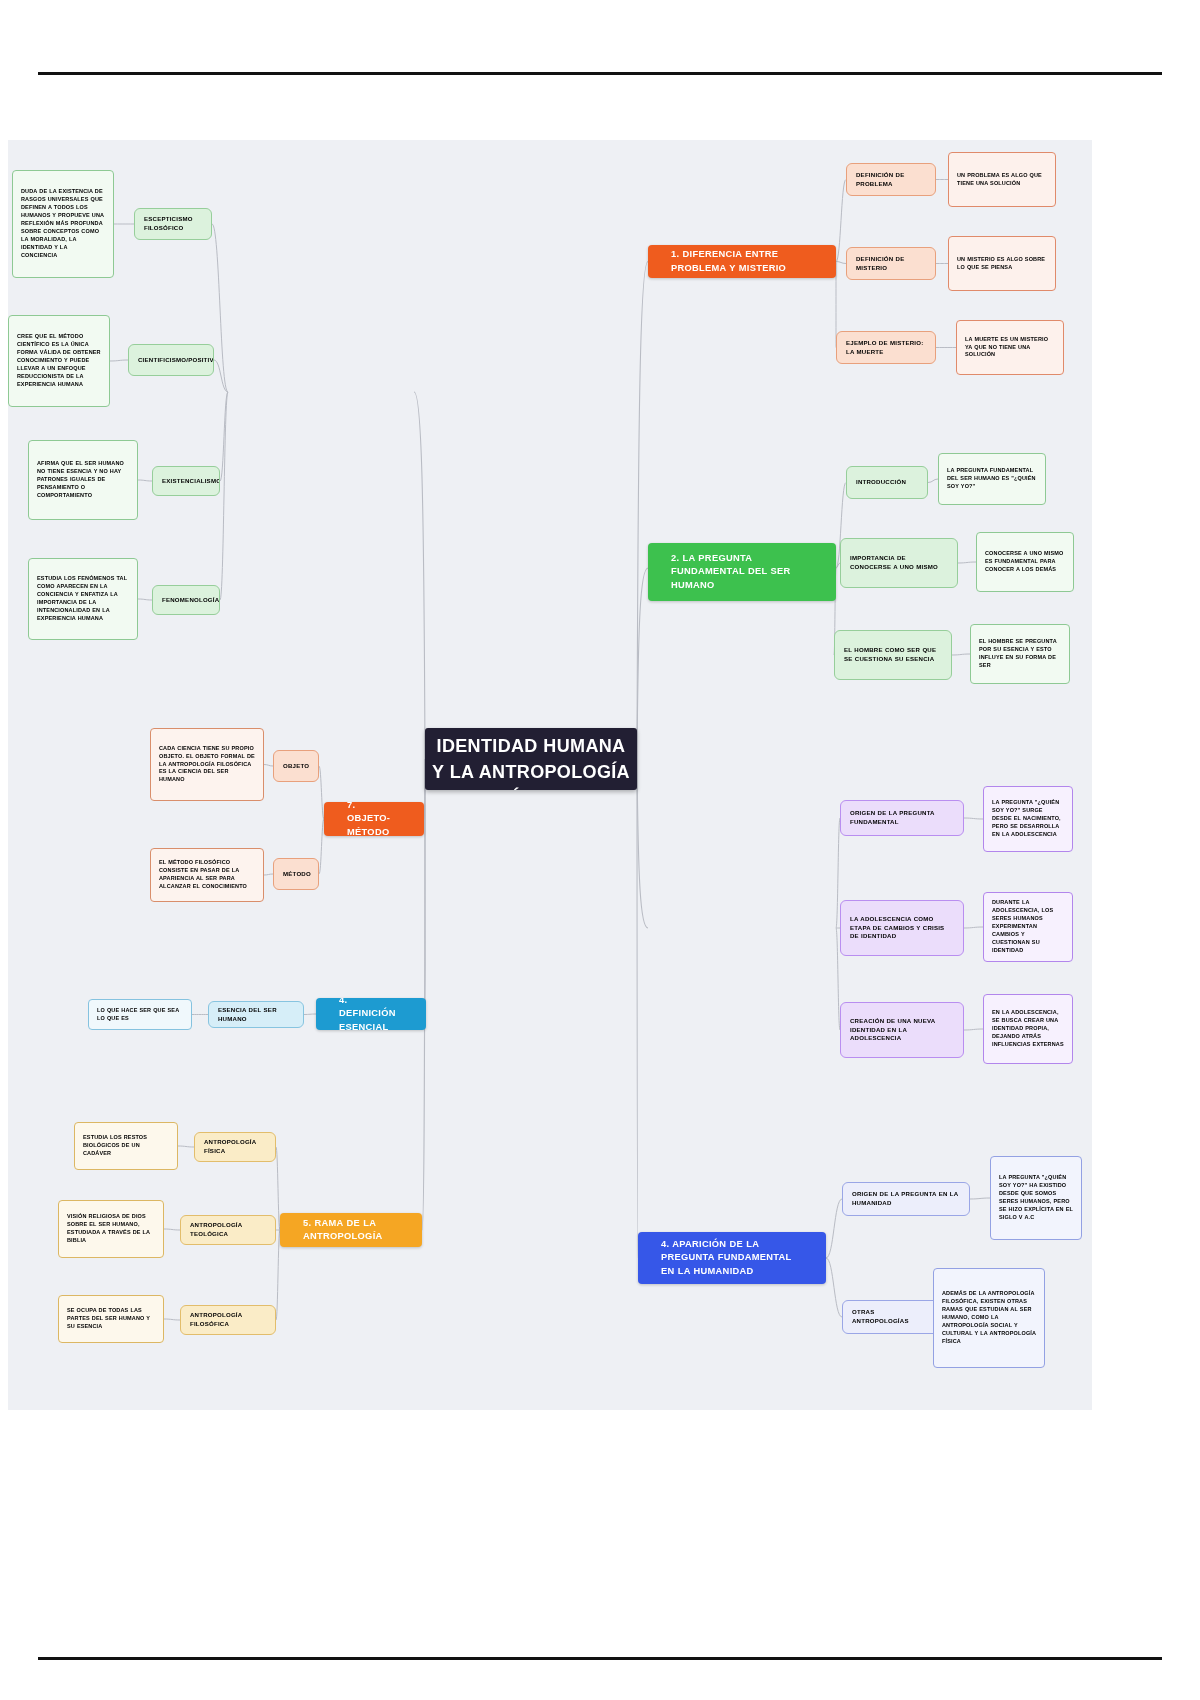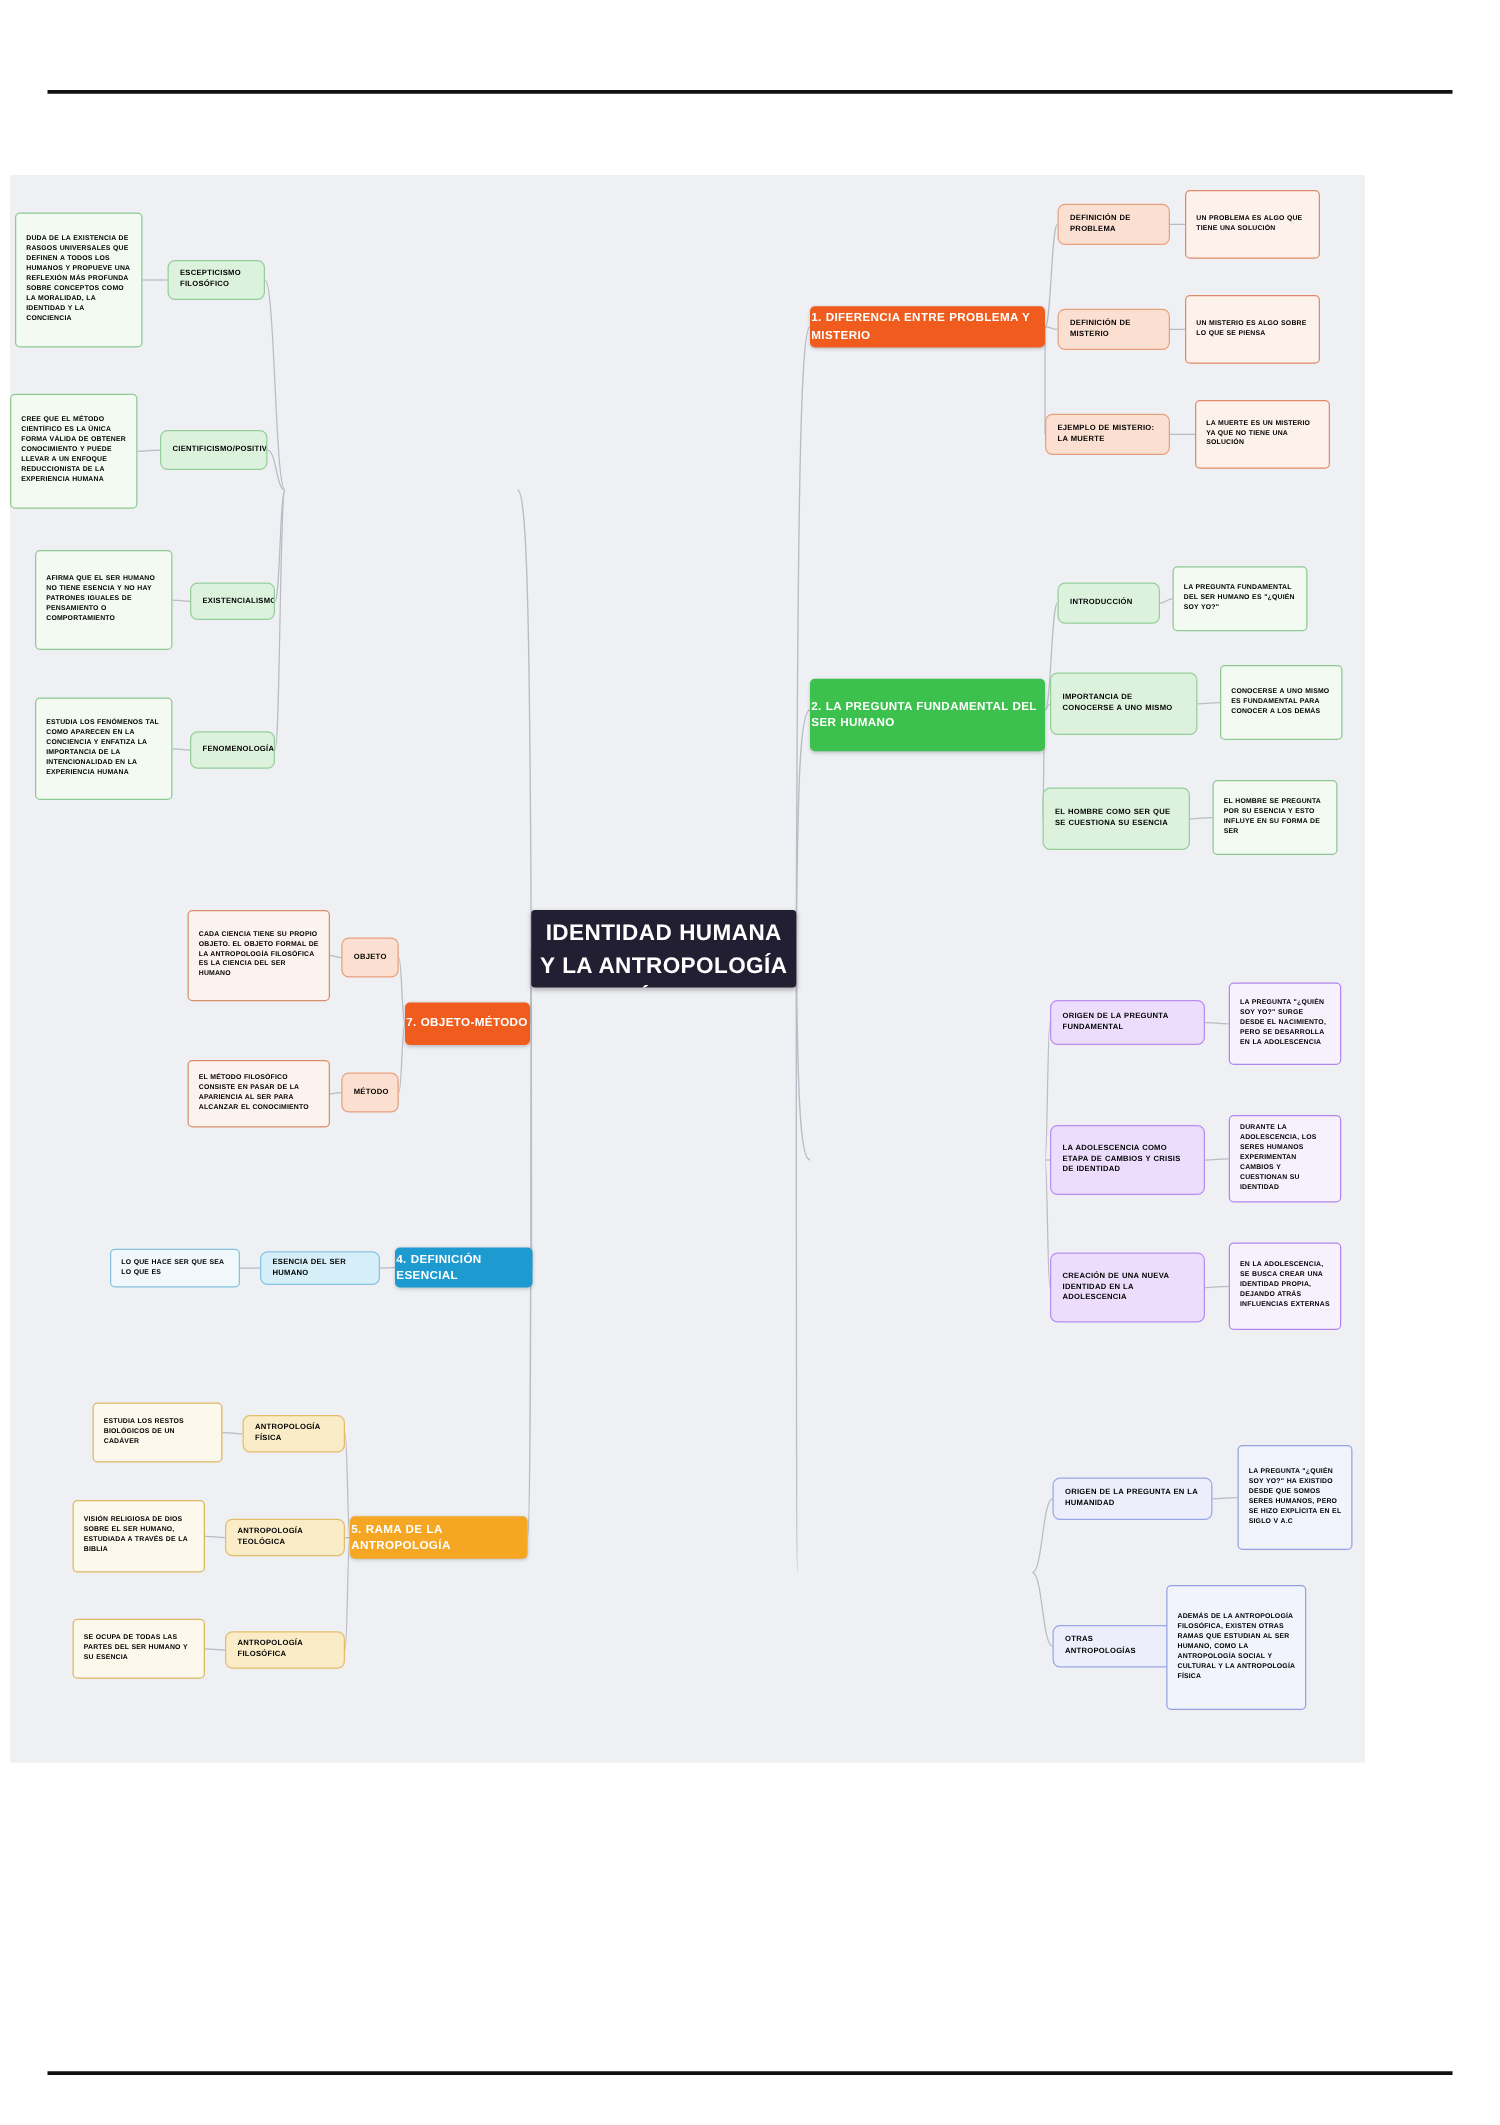--- a/index.html
+++ b/index.html
@@ -50,21 +50,21 @@
     box-shadow:0 2px 4px rgba(0,0,0,.28);
   }
   .node.central span{display:block;}
 
   
   .node.l1{
     color:#ffffff;
     font-size:9.3px;
     font-weight:700;
     letter-spacing:.3px;
-    padding:6px 1px;
+    padding:6px 23px;
     border-radius:4px;
     box-shadow:0 1px 3px rgba(0,0,0,.2);
   }
   
   .node.l2{
     font-size:6.1px;
     font-weight:700;
     letter-spacing:.22px;
     padding:5px 9px;
     border-width:1px;
@@ -214,20 +214,23 @@
     <span class="txt">DURANTE LA ADOLESCENCIA, LOS SERES HUMANOS EXPERIMENTAN CAMBIOS Y CUESTIONAN SU IDENTIDAD</span>
   </div>
 
   <div class="node l2" style="left:832px;top:862px;width:124px;height:56px;background:#ebddfb;border-color:#b98ef0;">
     <span class="txt">CREACIÓN DE UNA NUEVA IDENTIDAD EN LA ADOLESCENCIA</span>
   </div>
   <div class="node l3" style="left:975px;top:854px;width:90px;height:70px;background:#f7f1fe;border-color:#b286ec;">
     <span class="txt">EN LA ADOLESCENCIA, SE BUSCA CREAR UNA IDENTIDAD PROPIA, DEJANDO ATRÁS INFLUENCIAS EXTERNAS</span>
   </div>
 
+  <div class="node l1" style="left:630px;top:1092px;width:188px;height:52px;background:#3657e8;">
+    <span class="txt">4. APARICIÓN DE LA PREGUNTA FUNDAMENTAL EN LA HUMANIDAD</span>
+  </div>
 
   <div class="node l2" style="left:834px;top:1042px;width:128px;height:34px;background:#eceefb;border-color:#9aa6e6;">
     <span class="txt">ORIGEN DE LA PREGUNTA EN LA HUMANIDAD</span>
   </div>
   <div class="node l3" style="left:982px;top:1016px;width:92px;height:84px;background:#f2f4fd;border-color:#93a1e3;">
     <span class="txt">LA PREGUNTA "¿QUIÉN SOY YO?" HA EXISTIDO DESDE QUE SOMOS SERES HUMANOS, PERO SE HIZO EXPLÍCITA EN EL SIGLO V A.C</span>
   </div>
 
   <div class="node l2" style="left:834px;top:1160px;width:100px;height:34px;background:#eceefb;border-color:#9aa6e6;">
     <span class="txt">OTRAS ANTROPOLOGÍAS</span>

